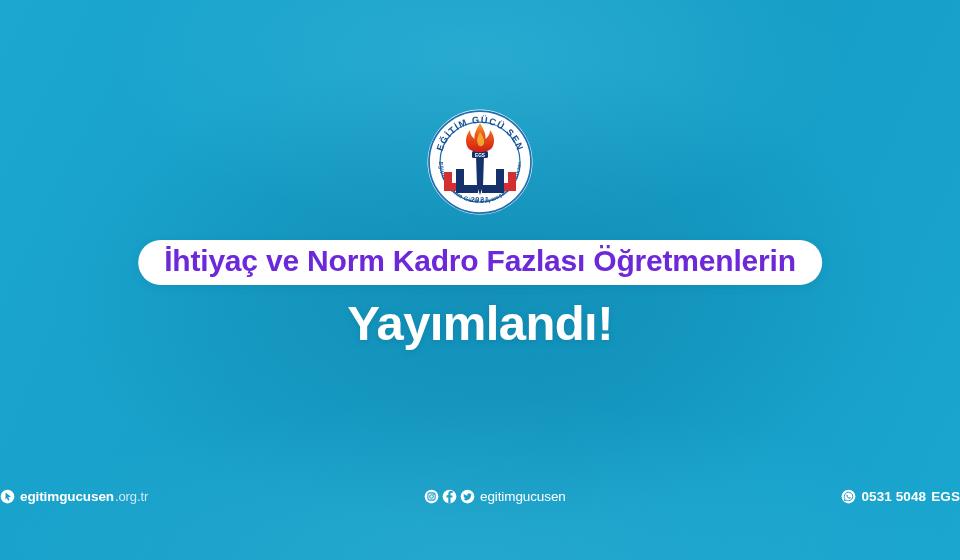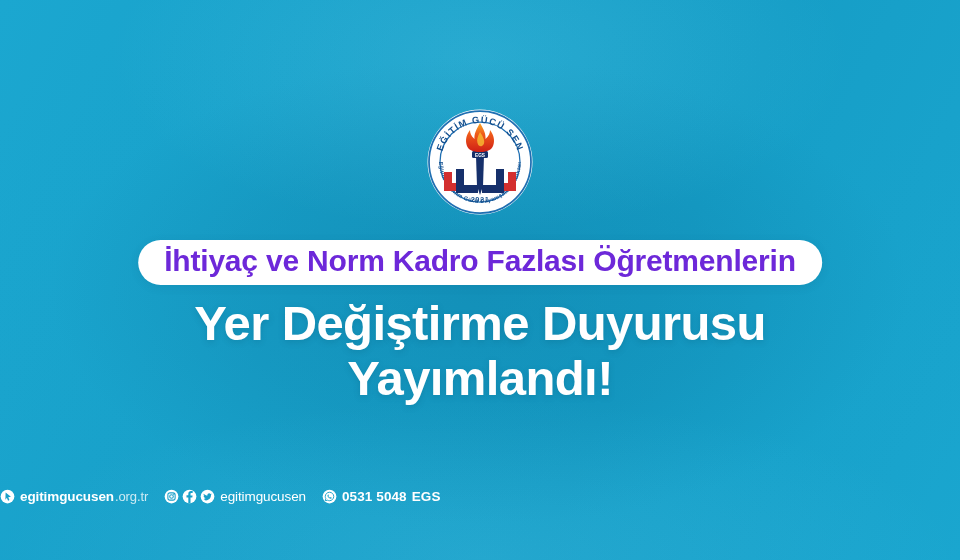--- a/index.html
+++ b/index.html
@@ -105,21 +105,21 @@
   .headline .line { display: block; }
 
   
   .footer {
     position: absolute;
     left: 0;
     top: 489px;
     width: 960px;
     display: flex;
     align-items: center;
-    justify-content: flex-start;
+    justify-content: space-between;
     gap: 16px;
     font-size: 13px;
     color: #ffffff;
   }
   .f-group {
     display: flex;
     align-items: center;
     gap: 5px;
   }
   .f-icons {
@@ -213,21 +213,20 @@
 
         <text x="108" y="188" font-family="'Liberation Sans', sans-serif" font-size="15" font-weight="bold" fill="#15508f" text-anchor="middle" letter-spacing="1">2021</text>
       </svg>
     </div>
 
     <div class="pill">
       <span class="pill-text">İhtiyaç ve Norm Kadro Fazlası Öğretmenlerin</span>
     </div>
 
     <div class="headline">
-      <span class="line">Yer Değiştirme Duyurusu</span>
       <span class="line">Yayımlandı!</span>
     </div>
 
     <div class="footer">
 
       <div class="f-group">
         <span class="f-ico">
           <svg width="15" height="15" viewBox="0 0 24 24">
             <circle cx="12" cy="12" r="11" fill="#ffffff"></circle>
             <path d="M9 5.5 L17.5 12.3 L13.2 13.2 L15.1 17.6 L12.9 18.6 L11 14.1 L8.6 17 Z" fill="#18a0c9"></path>

